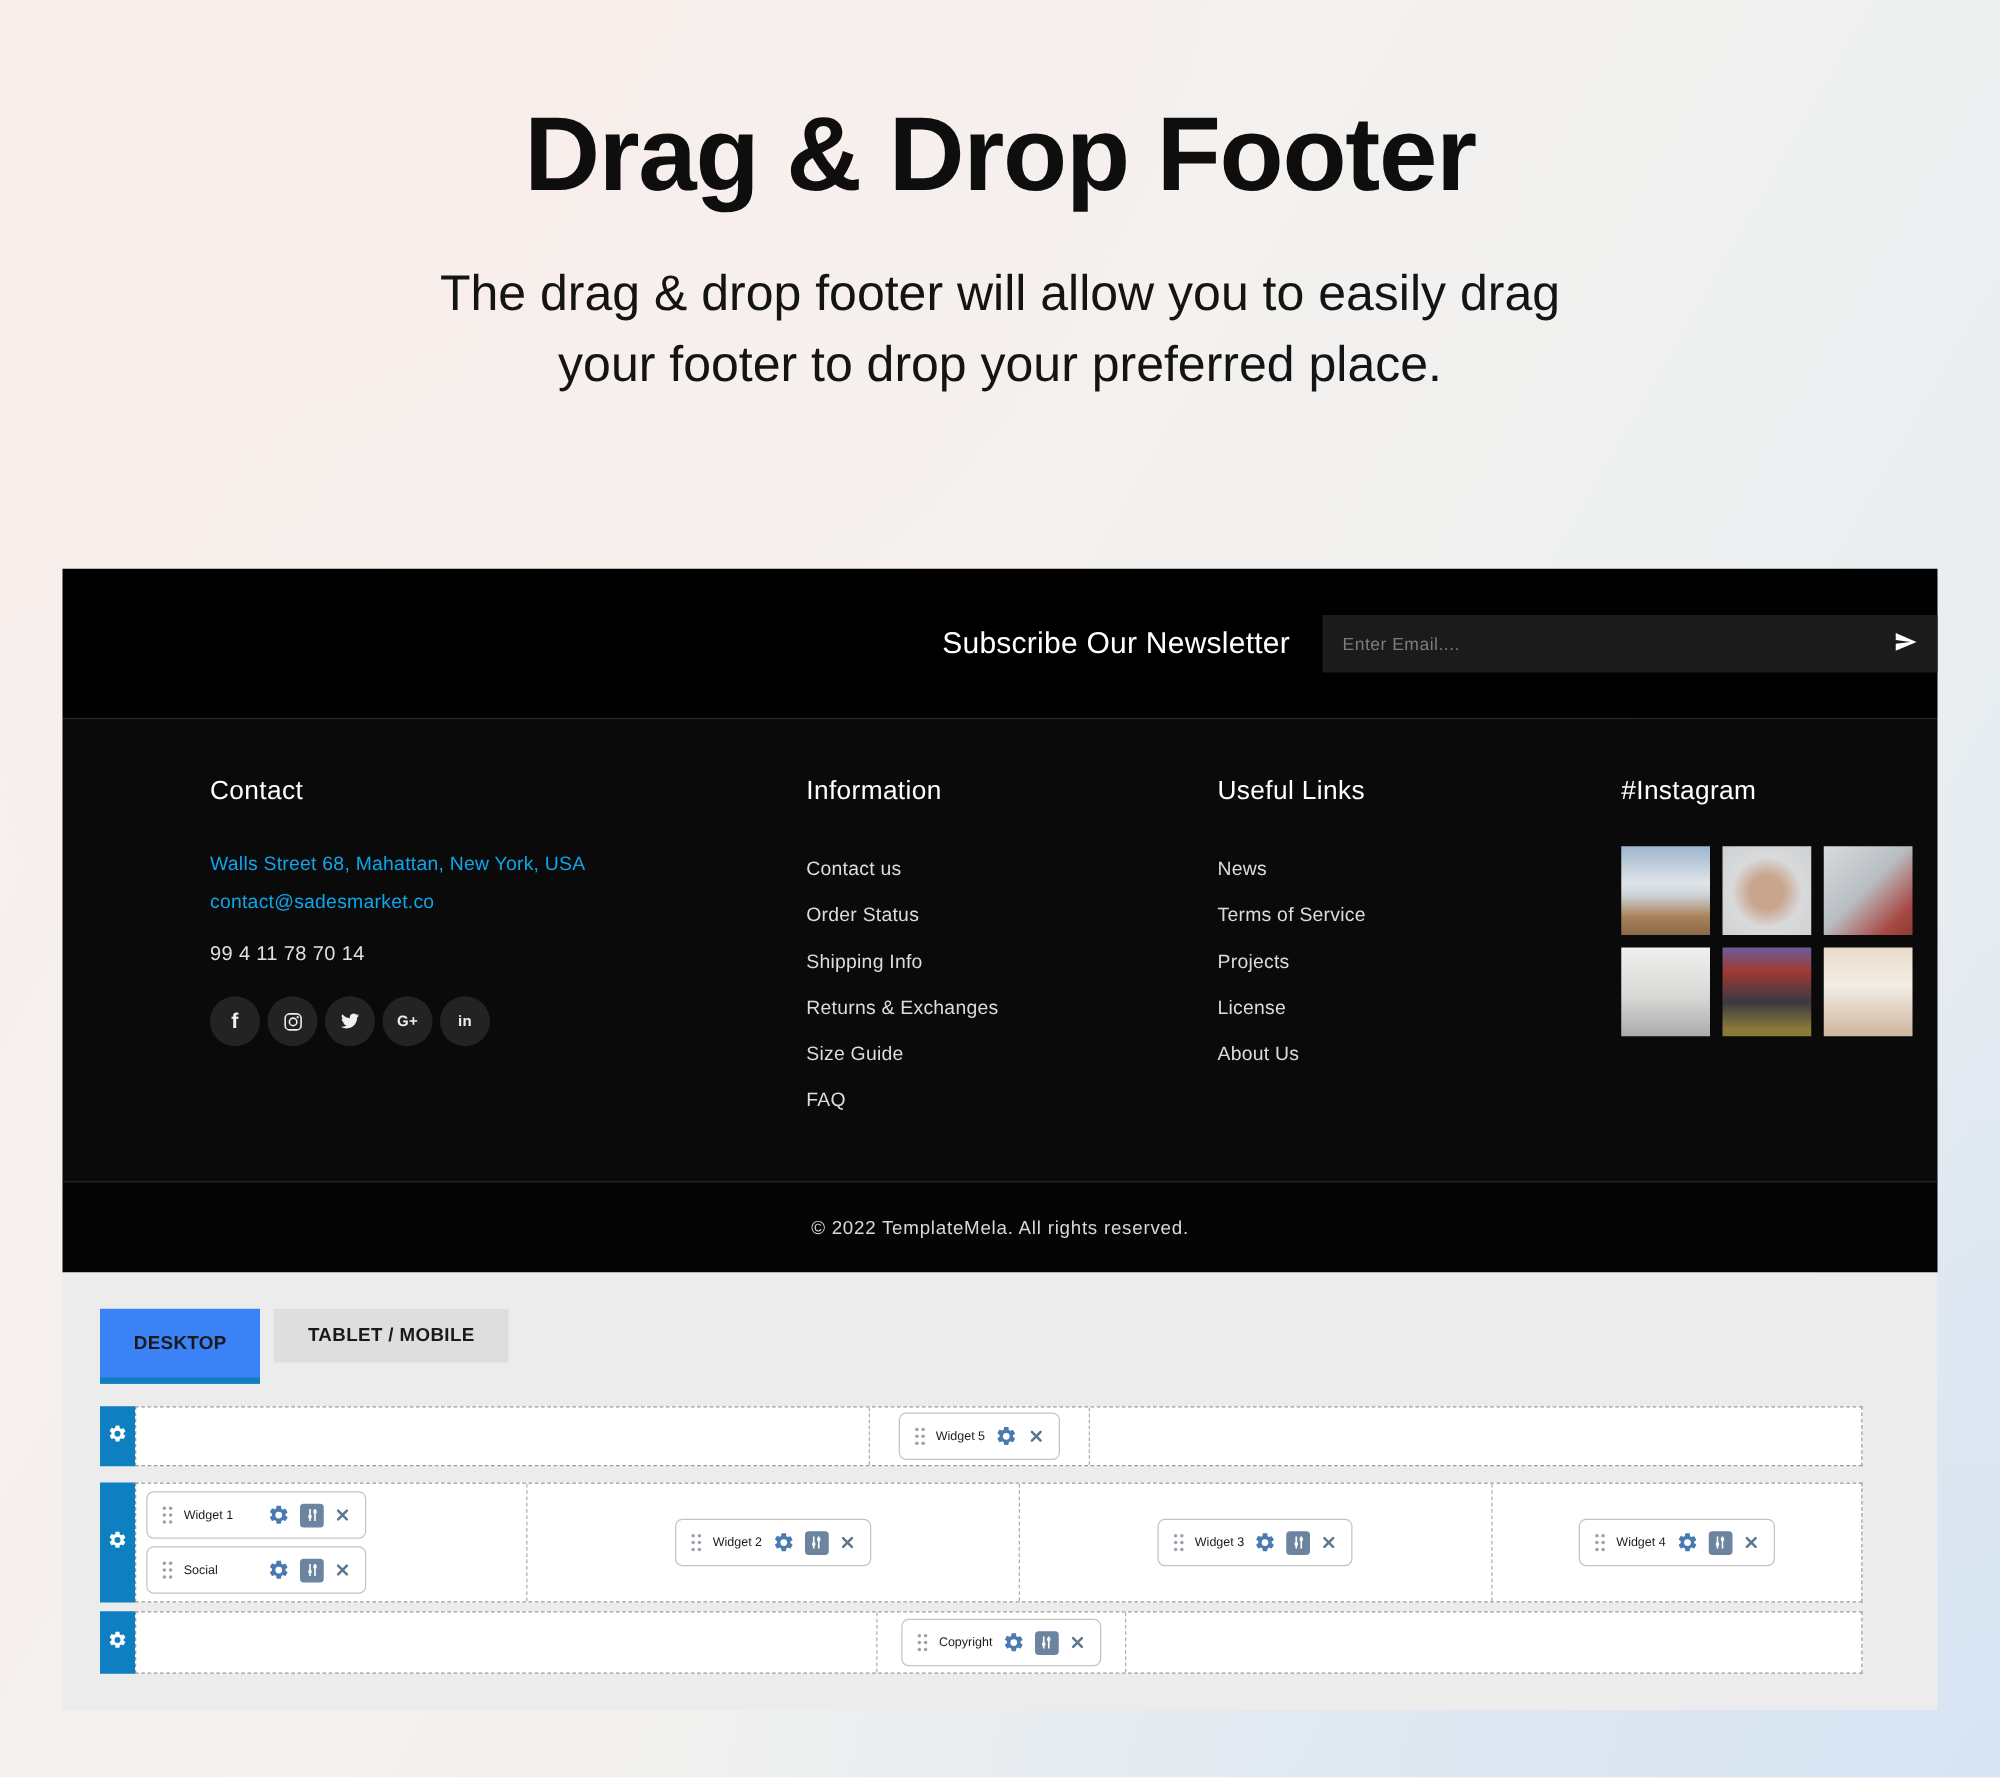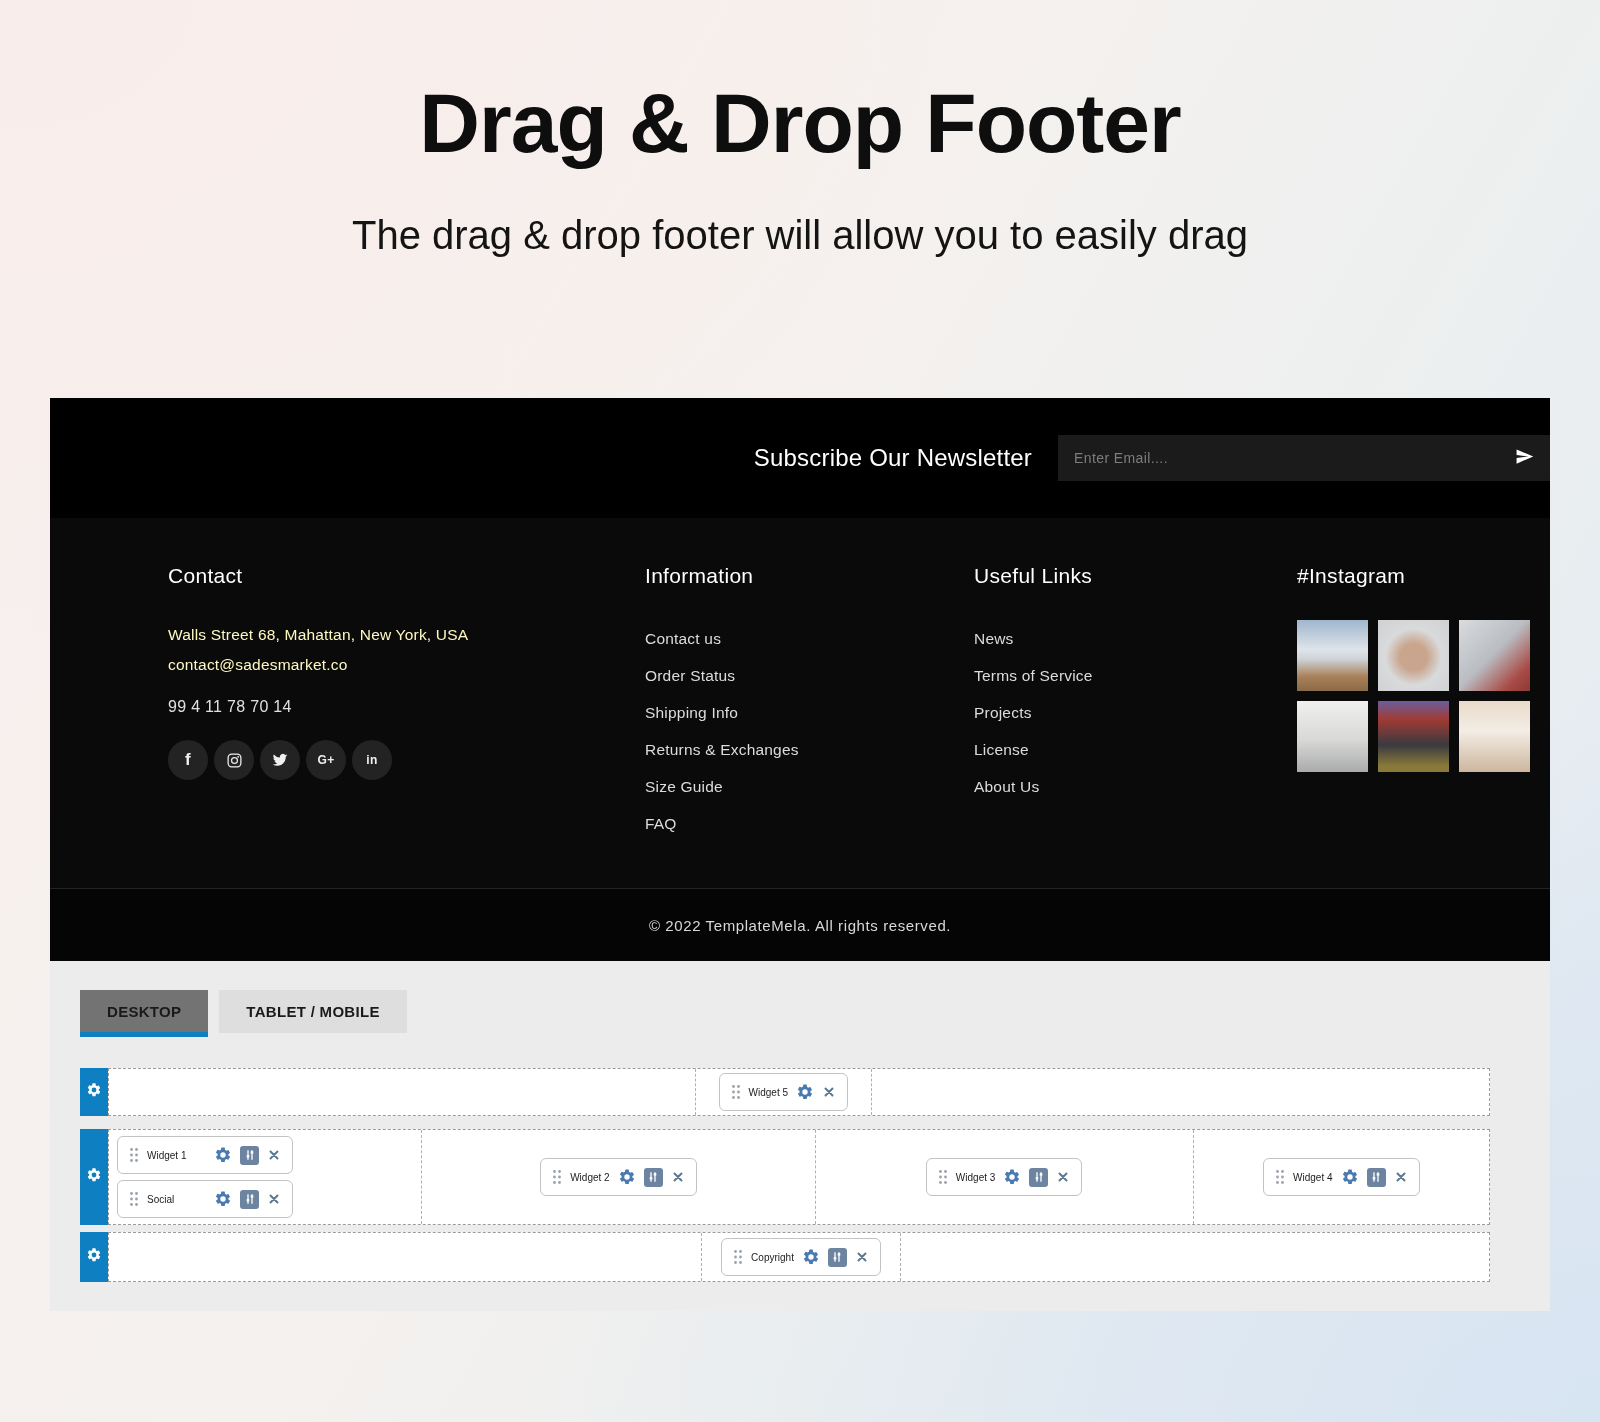--- a/index.html
+++ b/index.html
@@ -22,21 +22,21 @@
   .nl-input-wrap { width:492px; height:46px; background:#1b1b1b; display:flex; align-items:center; padding:0 16px; }
   .nl-input { flex:1; background:transparent; border:none; outline:none; color:#cfcfcf; font-size:14px; font-family:"Liberation Sans",sans-serif; letter-spacing:.4px; }
   .nl-input::placeholder { color:#7d7d7d; }
   .nl-send { background:none; border:none; cursor:pointer; display:flex; align-items:center; }
   .cols { height:370px; background:#0a0a0a; display:flex; padding:46px 0 0 118px; }
   .col h3 { color:#fff; font-size:21px; font-weight:500; letter-spacing:.3px; margin-bottom:32px; }
   .col-contact { width:477px; }
   .col-info { width:329px; }
   .col-useful { width:323px; }
   .col-insta { width:233px; }
-  .addr { color:#fef9c3; font-size:15.5px; line-height:30px; letter-spacing:.2px; }
+  .addr { color:#0ea5e9; font-size:15.5px; line-height:30px; letter-spacing:.2px; }
   .phone { color:#e0e0e0; font-size:16px; margin-top:18px; letter-spacing:.3px; }
   .social-row { display:flex; gap:6px; margin-top:24px; }
   .social-circle { width:40px; height:40px; border-radius:50%; background:#232323; display:flex; align-items:center; justify-content:center; color:#f0f0f0; cursor:pointer; }
   .social-circle .txt { font-size:12px; font-weight:700; letter-spacing:.3px; }
   .social-circle .txt-f { font-size:17px; font-weight:700; }
   .flist { list-style:none; }
   .flist li { color:#dcdcdc; font-size:15.5px; line-height:37px; letter-spacing:.2px; cursor:pointer; }
   .insta-grid { display:grid; grid-template-columns:repeat(3,71px); grid-auto-rows:71px; gap:10px; }
   .insta-img { width:71px; height:71px; cursor:pointer; }
   .ph1 { background:linear-gradient(180deg,#9fb6ce 0%,#dfe4e9 42%,#cdd3d8 55%,#a98058 80%,#8a6a48 100%); }
@@ -44,21 +44,21 @@
   .ph3 { background:linear-gradient(135deg,#d9dbdd 0%,#b9bdc2 48%,#a84a45 82%,#8c3a36 100%); }
   .ph4 { background:linear-gradient(180deg,#f0f0ee 0%,#d8d8d6 55%,#a9abab 100%); }
   .ph5 { background:linear-gradient(180deg,#6b5d9e 0%,#a03a33 26%,#3a3a40 62%,#8a7a3a 92%); }
   .ph6 { background:linear-gradient(180deg,#e9dbca 0%,#f3ede5 42%,#cdb69d 100%); }
   .copy-band { height:73px; background:#050505; border-top:1px solid #232323; display:flex; align-items:center; justify-content:center; }
   .copy-band span { color:#d8d8d8; font-size:15px; letter-spacing:.6px; }
   
   .editor { width:1500px; margin:0 auto; background:#ececec; padding:29px 0; }
   .tabs { display:flex; gap:11px; margin-left:30px; height:48px; }
   .tab { height:43px; padding:0 27px; display:flex; align-items:center; font-size:15px; font-weight:700; color:#1a1a1a; background:#dedede; letter-spacing:.3px; cursor:pointer; }
-  .tab.active { background:#737373; border-bottom:5px solid #0e7fc1; height:47px; }
+  .tab.active { background:#3b82f6; border-bottom:5px solid #0e7fc1; height:60px; }
   .erows { margin-top:30px; }
   .erow-wrap { display:flex; margin:0 60px 0 30px; }
   .erow-wrap + .erow-wrap { margin-top:13px; }
   .erow-wrap.last { margin-top:7px; }
   .handle { width:28px; background:#0e7fc1; display:flex; align-items:center; justify-content:center; cursor:grab; flex:none; }
   .erow { flex:1; background:#fff; border:1px dashed #9b9b9b; display:flex; }
   .r1 { height:48px; } .r2 { height:96px; } .r3 { height:50px;padding-left:32px; }
   .ecell { border-right:1px dashed #b0b0b0; display:flex; align-items:center; justify-content:center; }
   .ecell:last-child { border-right:none; }
   .r1 .c1 { width:42.5%; } .r1 .c2 { width:12.8%; } .r1 .c3 { width:44.7%; }
@@ -74,21 +74,21 @@
   .chip-width { width:19px; height:19px; border-radius:3px; background:#6d84a1; display:flex; align-items:center; justify-content:center; cursor:pointer; }
   .dots { display:flex; align-items:center; cursor:grab; }
 </style>
 </head>
 <body>
 
 <div class="page">
 
   <header class="hero">
     <h1>Drag &amp; Drop Footer</h1>
-    <p class="sub"><span>The drag &amp; drop footer will allow you to easily drag</span><br></p>
+    <p class="sub"><span>The drag &amp; drop footer will allow you to easily drag</span><br><span>your footer to drop your preferred place.</span></p>
   </header>
 
   <section class="footer-preview">
 
     <div class="nl-band">
       <span class="nl-label">Subscribe Our Newsletter</span>
       <div class="nl-input-wrap">
         <input class="nl-input" type="text" placeholder="Enter Email...." style="">
         <button class="nl-send">
           <span>

